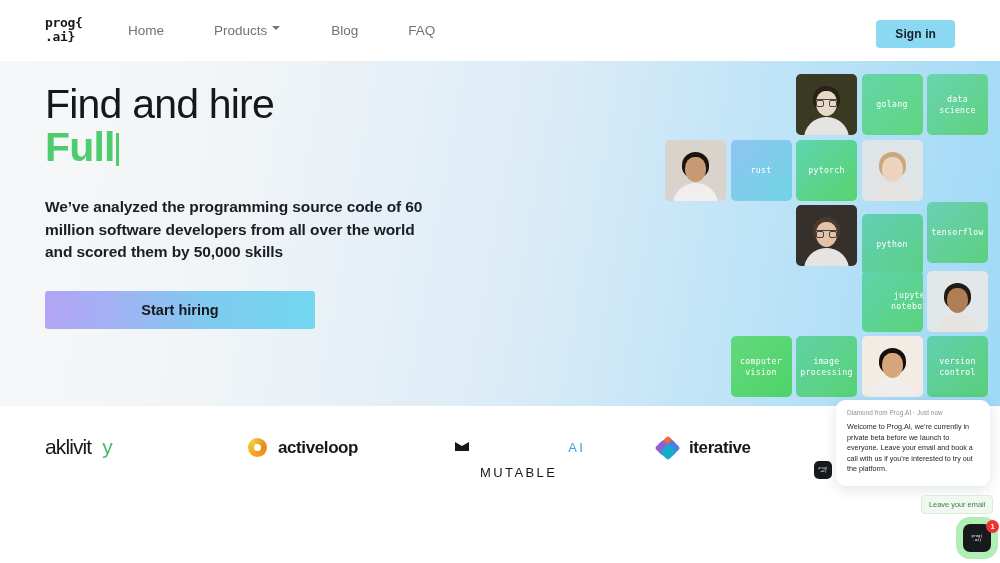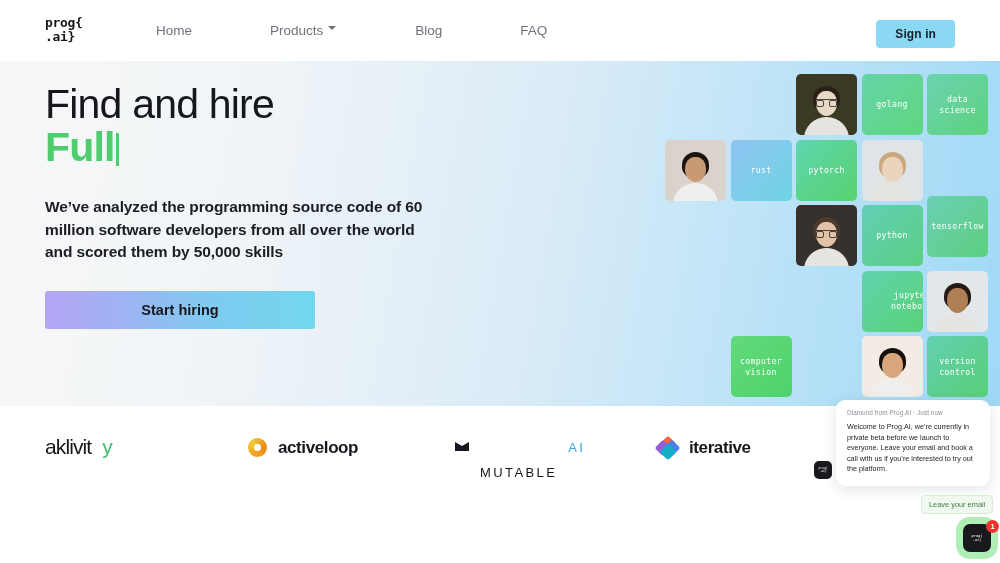--- a/index.html
+++ b/index.html
@@ -21,21 +21,21 @@
   .logo {
     position: absolute; left: 45px; top: 16px;
     font-family: "DejaVu Sans Mono", "Liberation Mono", monospace;
     font-weight: bold; font-size: 13px; line-height: 14px;
     color: #16181d; letter-spacing: -0.3px;
     white-space: pre-line;
   }
   .nav { position: absolute; left: 128px; top: 0; height: 61px; display: flex; align-items: center; gap: 0; }
   .nav-item {
     font-size: 13.5px; color: #6e737c; padding: 0 26px 0 0; margin-right: 24px;
-    display: flex; align-items: center; gap: 5px; cursor: pointer; white-space: nowrap; margin-left: 28px;
+    display: flex; align-items: center; gap: 5px; cursor: pointer; white-space: nowrap;
   }
   .nav-item:last-child { margin-right: 0; }
   .chev { display:inline-block; width: 9px; height: 9px; position: relative; top: -1px; }
   .chev::before {
     content:""; position:absolute; left:0; top:1px;
     border-left:4px solid transparent; border-right:4px solid transparent;
     border-top:4px solid #6e737c;
   }
   .signin {
     position: absolute; right: 45px; top: 20px;
@@ -199,27 +199,29 @@
     <div class="grid">
         <div class="cell photo" style="left: 131px; top: 0px; background: rgb(58, 58, 34);"><div style="position: absolute; left: 8px; bottom: -8px; width: 45px; height: 26px; border-radius: 22px 22px 0px 0px; background: rgb(230, 228, 225);"></div><div style="position: absolute; left: 17px; top: 12px; width: 27px; height: 26px; border-radius: 50% 50% 42% 42%; background: rgb(42, 32, 24);"></div><div style="position: absolute; left: 20px; top: 17px; width: 21px; height: 25px; border-radius: 46% 46% 50% 50%; background: rgb(232, 217, 198);"></div><div style="position: absolute; left: 20px; top: 25px; width: 21px; height: 7px; border-top: 1.4px solid rgba(20, 20, 20, 0.75);"><span style="position: absolute; left: 0px; top: 0px; width: 8px; height: 7px; border: 1.4px solid rgba(20, 20, 20, 0.75); border-radius: 2px;"></span><span style="position: absolute; right: 0px; top: 0px; width: 8px; height: 7px; border: 1.4px solid rgba(20, 20, 20, 0.75); border-radius: 2px;"></span></div></div>
         <div class="cell" style="left: 196.5px; top: 0px; background: linear-gradient(135deg, rgb(102, 212, 168), rgb(95, 214, 127));">golang</div>
         <div class="cell" style="left: 262px; top: 0px; background: linear-gradient(135deg, rgb(106, 211, 176), rgb(94, 210, 126));">data
 science</div>
         <div class="cell photo" style="left: 0px; top: 65.5px; background: rgb(217, 211, 204);"><div style="position: absolute; left: 8px; bottom: -8px; width: 45px; height: 26px; border-radius: 22px 22px 0px 0px; background: rgb(240, 239, 238);"></div><div style="position: absolute; left: 17px; top: 12px; width: 27px; height: 26px; border-radius: 50% 50% 42% 42%; background: rgb(25, 20, 16);"></div><div style="position: absolute; left: 20px; top: 17px; width: 21px; height: 25px; border-radius: 46% 46% 50% 50%; background: rgb(199, 154, 116);"></div></div>
         <div class="cell" style="left: 65.5px; top: 65.5px; background: linear-gradient(135deg, rgb(143, 196, 242), rgb(111, 212, 228));">rust</div>
         <div class="cell" style="left: 131px; top: 65.5px; background: linear-gradient(135deg, rgb(95, 213, 176), rgb(87, 211, 111));">pytorch</div>
         <div class="cell photo" style="left: 196.5px; top: 65.5px; background: rgb(223, 228, 230);"><div style="position: absolute; left: 8px; bottom: -8px; width: 45px; height: 26px; border-radius: 22px 22px 0px 0px; background: rgb(230, 228, 225);"></div><div style="position: absolute; left: 17px; top: 12px; width: 27px; height: 26px; border-radius: 50% 50% 42% 42%; background: rgb(201, 168, 126);"></div><div style="position: absolute; left: 20px; top: 17px; width: 21px; height: 25px; border-radius: 46% 46% 50% 50%; background: rgb(236, 211, 189);"></div></div>
         <div class="cell photo" style="left: 131px; top: 131px; background: rgb(53, 48, 44);"><div style="position: absolute; left: 8px; bottom: -8px; width: 45px; height: 26px; border-radius: 22px 22px 0px 0px; background: rgb(230, 228, 225);"></div><div style="position: absolute; left: 17px; top: 12px; width: 27px; height: 26px; border-radius: 50% 50% 42% 42%; background: rgb(75, 57, 43);"></div><div style="position: absolute; left: 20px; top: 17px; width: 21px; height: 25px; border-radius: 46% 46% 50% 50%; background: rgb(227, 195, 168);"></div><div style="position: absolute; left: 20px; top: 25px; width: 21px; height: 7px; border-top: 1.4px solid rgba(20, 20, 20, 0.75);"><span style="position: absolute; left: 0px; top: 0px; width: 8px; height: 7px; border: 1.4px solid rgba(20, 20, 20, 0.75); border-radius: 2px;"></span><span style="position: absolute; right: 0px; top: 0px; width: 8px; height: 7px; border: 1.4px solid rgba(20, 20, 20, 0.75); border-radius: 2px;"></span></div></div>
-        <div class="cell" style="left: 196.5px; top: 131px; background: linear-gradient(135deg, rgb(98, 207, 182), rgb(92, 207, 132));">python</div>
-        <div class="cell" style="left: 262px; top: 122px; background: linear-gradient(135deg, rgb(107, 207, 182), rgb(92, 208, 126));">tensorflow</div>
+        <div class="cell" style="left: 196.5px; top: 140px; background: linear-gradient(135deg, rgb(98, 207, 182), rgb(92, 207, 132));">python</div>
+        <div class="cell" style="left: 262px; top: 128px; background: linear-gradient(135deg, rgb(107, 207, 182), rgb(92, 208, 126));">tensorflow</div>
         <div class="cell" style="left: 196.5px; top: 196.5px; background: linear-gradient(135deg, rgb(95, 211, 174), rgb(89, 211, 120)); padding-left: 40px;">jupyter
 notebook</div>
         <div class="cell photo" style="left: 262px; top: 196.5px; background: rgb(226, 231, 234);"><div style="position: absolute; left: 8px; bottom: -8px; width: 45px; height: 26px; border-radius: 22px 22px 0px 0px; background: rgb(230, 228, 225);"></div><div style="position: absolute; left: 17px; top: 12px; width: 27px; height: 26px; border-radius: 50% 50% 42% 42%; background: rgb(36, 26, 20);"></div><div style="position: absolute; left: 20px; top: 17px; width: 21px; height: 25px; border-radius: 46% 46% 50% 50%; background: rgb(176, 126, 85);"></div></div>
         <div class="cell" style="left: 65.5px; top: 262px; background: linear-gradient(135deg, rgb(99, 217, 124), rgb(78, 211, 106));">computer
 vision</div>
+        <div class="cell" style="left: 131px; top: 262px; background: linear-gradient(135deg, rgb(96, 210, 166), rgb(88, 210, 115));">image
+processing</div>
         <div class="cell photo" style="left: 196.5px; top: 262px; background: rgb(242, 236, 229);"><div style="position: absolute; left: 8px; bottom: -8px; width: 45px; height: 26px; border-radius: 22px 22px 0px 0px; background: rgb(240, 239, 238);"></div><div style="position: absolute; left: 17px; top: 12px; width: 27px; height: 26px; border-radius: 50% 50% 42% 42%; background: rgb(20, 16, 13);"></div><div style="position: absolute; left: 20px; top: 17px; width: 21px; height: 25px; border-radius: 46% 46% 50% 50%; background: rgb(217, 165, 122);"></div></div>
         <div class="cell" style="left: 262px; top: 262px; background: linear-gradient(135deg, rgb(99, 207, 179), rgb(88, 208, 119));">version
 control</div>
       </div>
   </div>
 
   <div class="logos">
     <div class="logo-row">
       <div class="brand b-aklivity">
         <span>aklivit</span>

